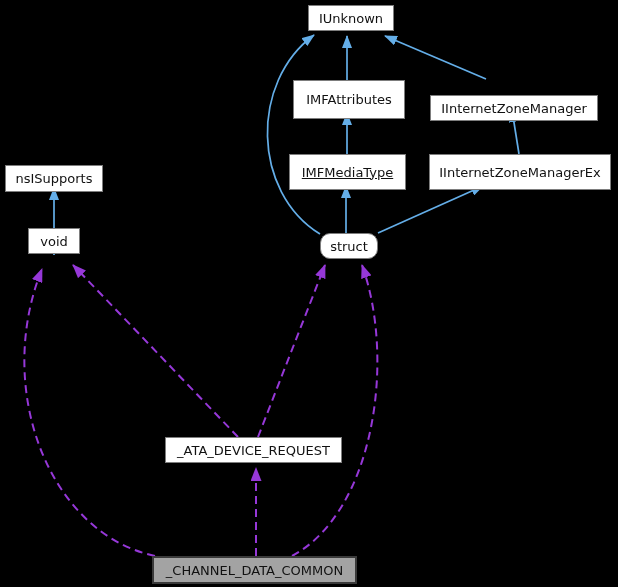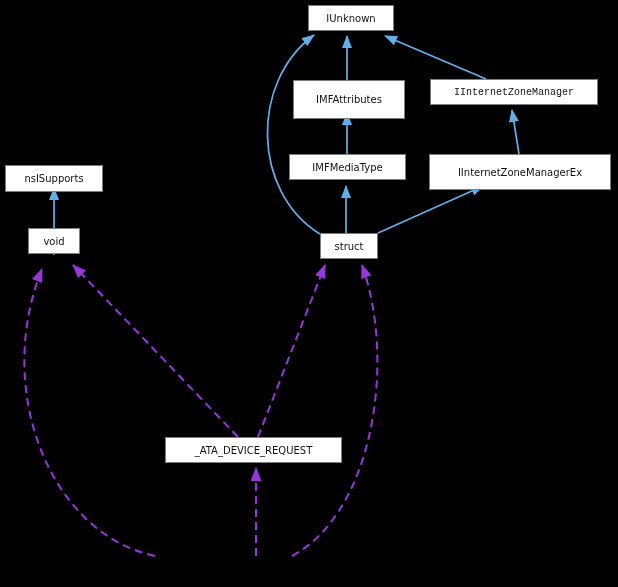--- a/index.html
+++ b/index.html
@@ -13,21 +13,21 @@
   svg.edges{position:absolute;left:0;top:0;width:618px;height:587px;}
   .edge-inheritance{stroke:var(--c-inh,#64aee8);stroke-width:1.7;fill:none;}
   .edge-usage{stroke:var(--c-use,#9638d8);stroke-width:2;fill:none;stroke-dasharray:8 5;}
   #arrow-blue path{fill:var(--c-inh,#64aee8);}
   #arrow-purple path{fill:var(--c-use,#9638d8);}
   .node{
     position:absolute;
     background:var(--c-node-fill,#fff);
     border:1px solid var(--c-node-border,#7d7d7d);
     color:var(--c-text,#111);
-    font-size:10px;
+    font-size:13px;
     display:flex;align-items:center;justify-content:center;
     white-space:nowrap;
     box-sizing:border-box;
     padding:12px 4px;
     cursor:pointer;
   }
   .node.highlight{
     background:var(--c-hi-fill,#a3a3a3);
     border:2px solid var(--c-hi-border,#3a3a3a);
   }
@@ -60,28 +60,29 @@
     <path class="edge-usage" d="M 258 437 L 325 265" marker-end="url(#arrow-purple)"></path>
     <path class="edge-usage" d="M 238 437 L 73 265" marker-end="url(#arrow-purple)"></path>
     <path class="edge-usage" d="M 155 556 C 48 533, -6 388, 42 269" marker-end="url(#arrow-purple)"></path>
     <path class="edge-usage" d="M 292 556 C 374 512, 396 360, 362 265" marker-end="url(#arrow-purple)"></path>
   </svg>
 
   <div class="node" style="left:308px;top:5px;width:86px;height:25px;">IUnknown</div>
 
   <div class="node" style="left:293px;top:80px;width:112px;height:39px;">IMFAttributes</div>
 
-  <div class="node" style="left:430px;top:79px;width:168px;height:26px;font-family:Liberation Mono, monospace;">IInternetZoneManager</div>
+  <div class="node" style="left:430px;top:95px;width:168px;height:26px;">IInternetZoneManager</div>
 
   <div class="node" style="left:5px;top:165px;width:98px;height:27px;">nsISupports</div>
 
-  <div class="node" style="left:289px;top:154px;width:117px;height:26px;">IMFMediaType</div>
+  <div class="node" style="left:289px;top:154px;width:117px;height:36px;text-decoration:underline;">IMFMediaType</div>
 
   <div class="node" style="left:429px;top:154px;width:182px;height:36px;">IInternetZoneManagerEx</div>
 
   <div class="node" style="left:28px;top:228px;width:52px;height:21px;">void</div>
 
-  <div class="node" style="left:320px;top:233px;width:58px;height:24px;">struct</div>
+  <div class="node" style="left:320px;top:233px;width:58px;height:24px;border-radius:10px;">struct</div>
 
   <div class="node" style="left:165px;top:437px;width:177px;height:19px;">_ATA_DEVICE_REQUEST</div>
 
+  <div class="node highlight" style="left:152px;top:556px;width:205px;height:26px;">_CHANNEL_DATA_COMMON</div>
 
 </div>
 
 </body></html>

